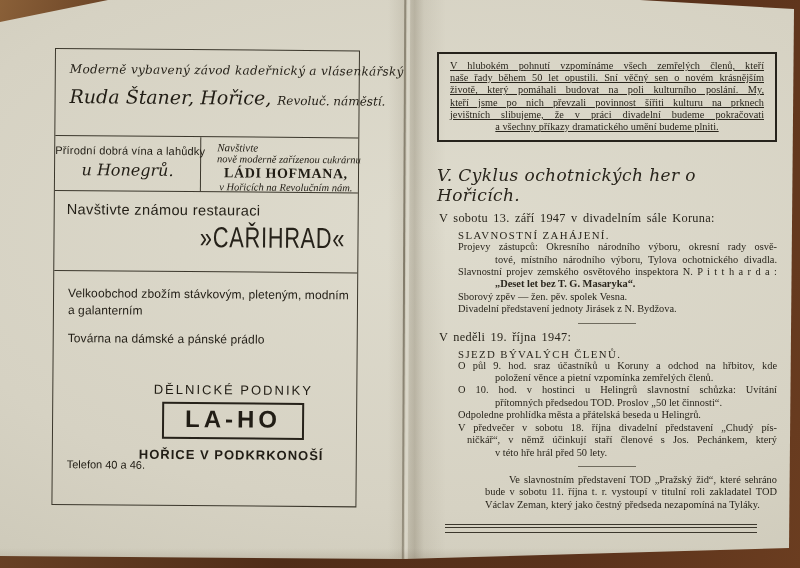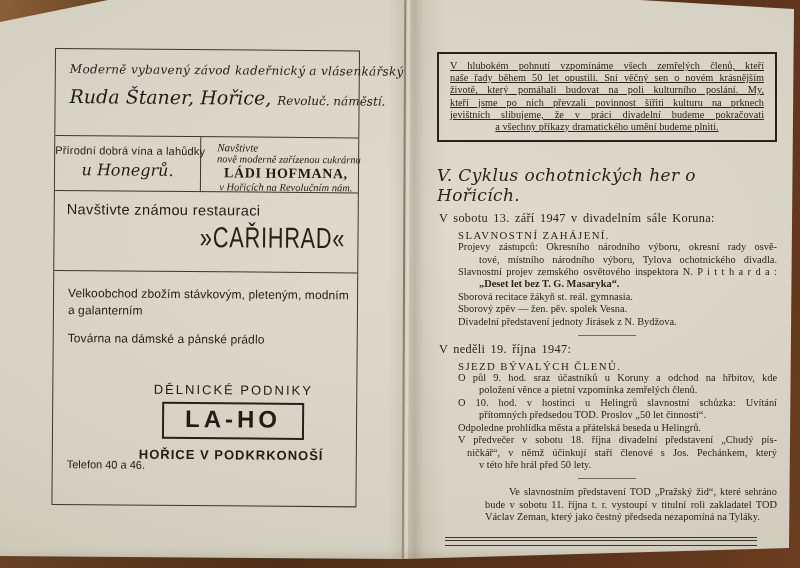--- a/index.html
+++ b/index.html
@@ -61,21 +61,21 @@
   .right-col{position:absolute;left:437px;top:52px;width:340px;color:#29251c;font-family:"Liberation Serif", serif;}
   .memorial{border:2.5px solid #26231c;padding:6px 11px 7px;box-sizing:border-box;text-decoration:underline;}
   .mln{font-size:10.3px;line-height:12.2px;}
   .j{text-align:justify;text-align-last:justify;}
   .center{text-align:center;}
   .heading{margin-top:23px;font-family:"DejaVu Serif", serif;font-style:italic;font-size:17px;letter-spacing:.4px;}
   .date{margin-top:6px;margin-left:2px;font-size:12.3px;word-spacing:2px;letter-spacing:.3px;}
   .sec-title{margin-top:3px;margin-left:21px;font-size:10.8px;letter-spacing:1.4px;}
   .ln{font-size:10.4px;line-height:12.4px;margin-left:48px;}
   .it{margin-left:21px;}
-  .wrap{margin-left:42px;}
+  .wrap{margin-left:58px;}
   .wrap2{margin-left:30px;}
   .bold{font-weight:bold;}
   .indent{text-indent:24px;}
   .divider{width:58px;border-top:1px solid #6f6b5e;margin:7px auto 5px;}
   .closing{margin-top:7px;}
   .triple-rule{margin-top:13px;margin-left:8px;width:312px;height:7px;
     border-top:1.2px solid #3b372c;border-bottom:1.2px solid #3b372c;
     background:linear-gradient(transparent 2px,#3b372c 2px,#3b372c 3px,transparent 3px);}
 </style>
 </head>
@@ -135,21 +135,20 @@
 
     <div class="heading">V. Cyklus ochotnických her o Hořicích.</div>
 
     <div class="sec">
       <div class="date">V sobotu 13. září 1947 v divadelním sále Koruna:</div>
       <div class="sec-title">SLAVNOSTNÍ ZAHÁJENÍ.</div>
       <div class="ln it j">Projevy zástupců: Okresního národního výboru, okresní rady osvě-</div>
       <div class="ln wrap j">tové, místního národního výboru, Tylova ochotnického divadla.</div>
       <div class="ln it j">Slavnostní projev zemského osvětového inspektora N. P i t t h a r d a :</div>
       <div class="ln wrap bold">„Deset let bez T. G. Masaryka“.</div>
-      <div class="ln it">Sborová recitace žákyň st. reál. gymnasia.</div>
       <div class="ln it">Sborový zpěv — žen. pěv. spolek Vesna.</div>
       <div class="ln it">Divadelní představení jednoty Jirásek z N. Bydžova.</div>
     </div>
 
     <div class="divider"></div>
 
     <div class="sec">
       <div class="date">V neděli 19. října 1947:</div>
       <div class="sec-title">SJEZD BÝVALÝCH ČLENŮ.</div>
       <div class="ln it j">O půl 9. hod. sraz účastníků u Koruny a odchod na hřbitov, kde</div>

